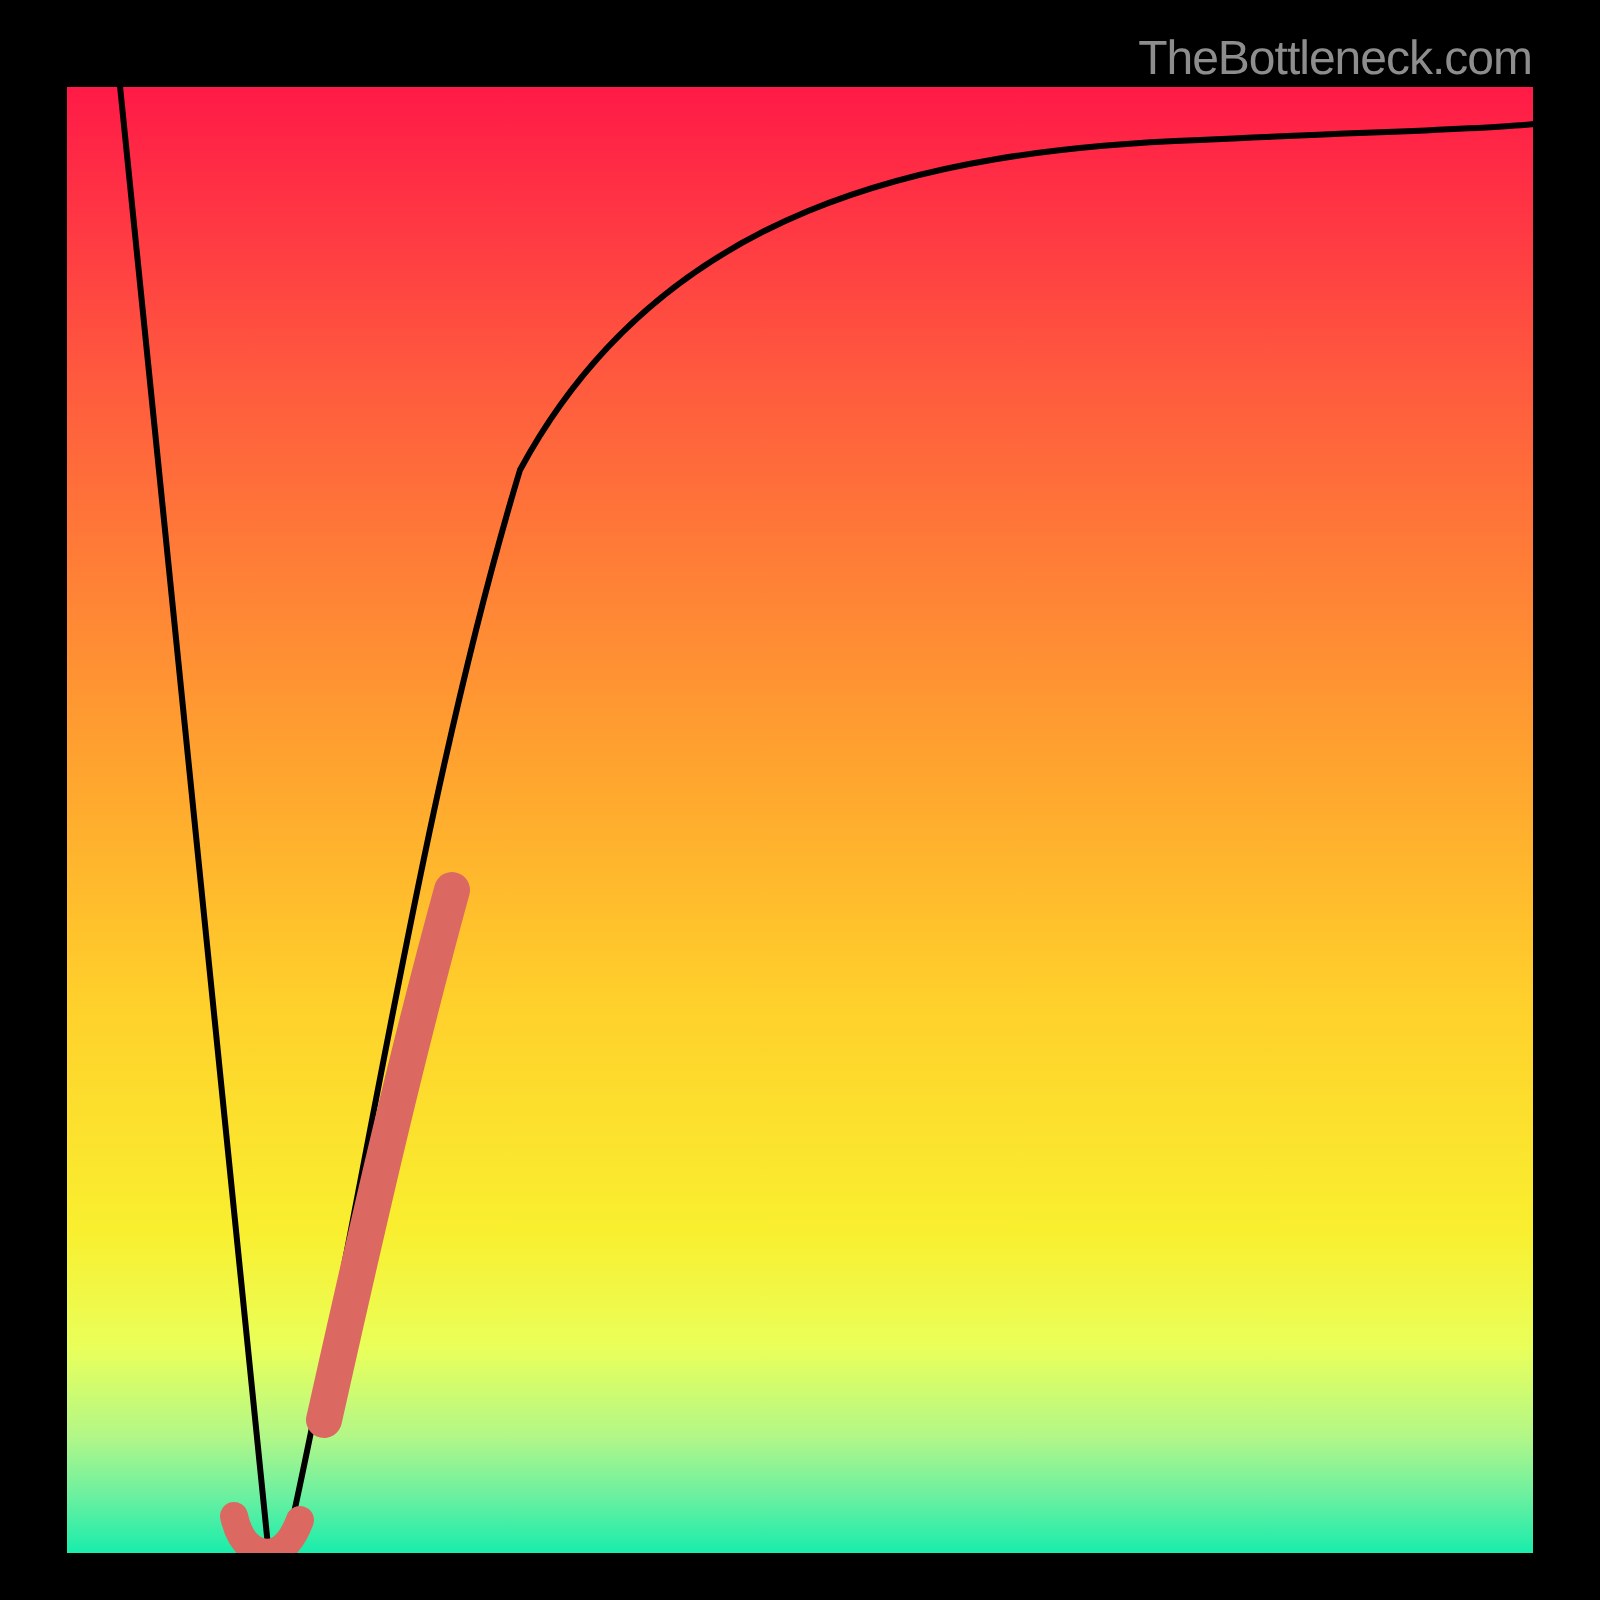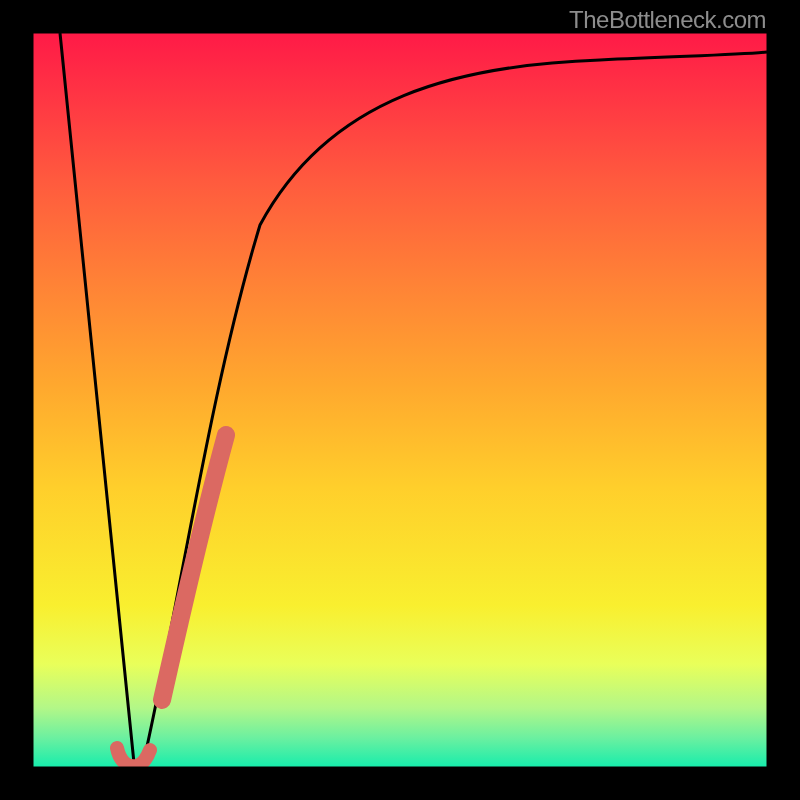--- a/index.html
+++ b/index.html
@@ -6,21 +6,21 @@
     margin: 0;
     padding: 0;
     width: 800px;
     height: 800px;
     background: #000;
     overflow: hidden;
     font-family: Arial, Helvetica, sans-serif;
   }
   .frame {
     position: absolute;
-    top: 0;
+    top: 10px;
     left: 0;
     width: 800px;
     height: 596px;
     box-sizing: border-box;
   }
   .plot-bg {
     position: absolute;
     top: 33px;
     left: 33px;
     width: 734px;

